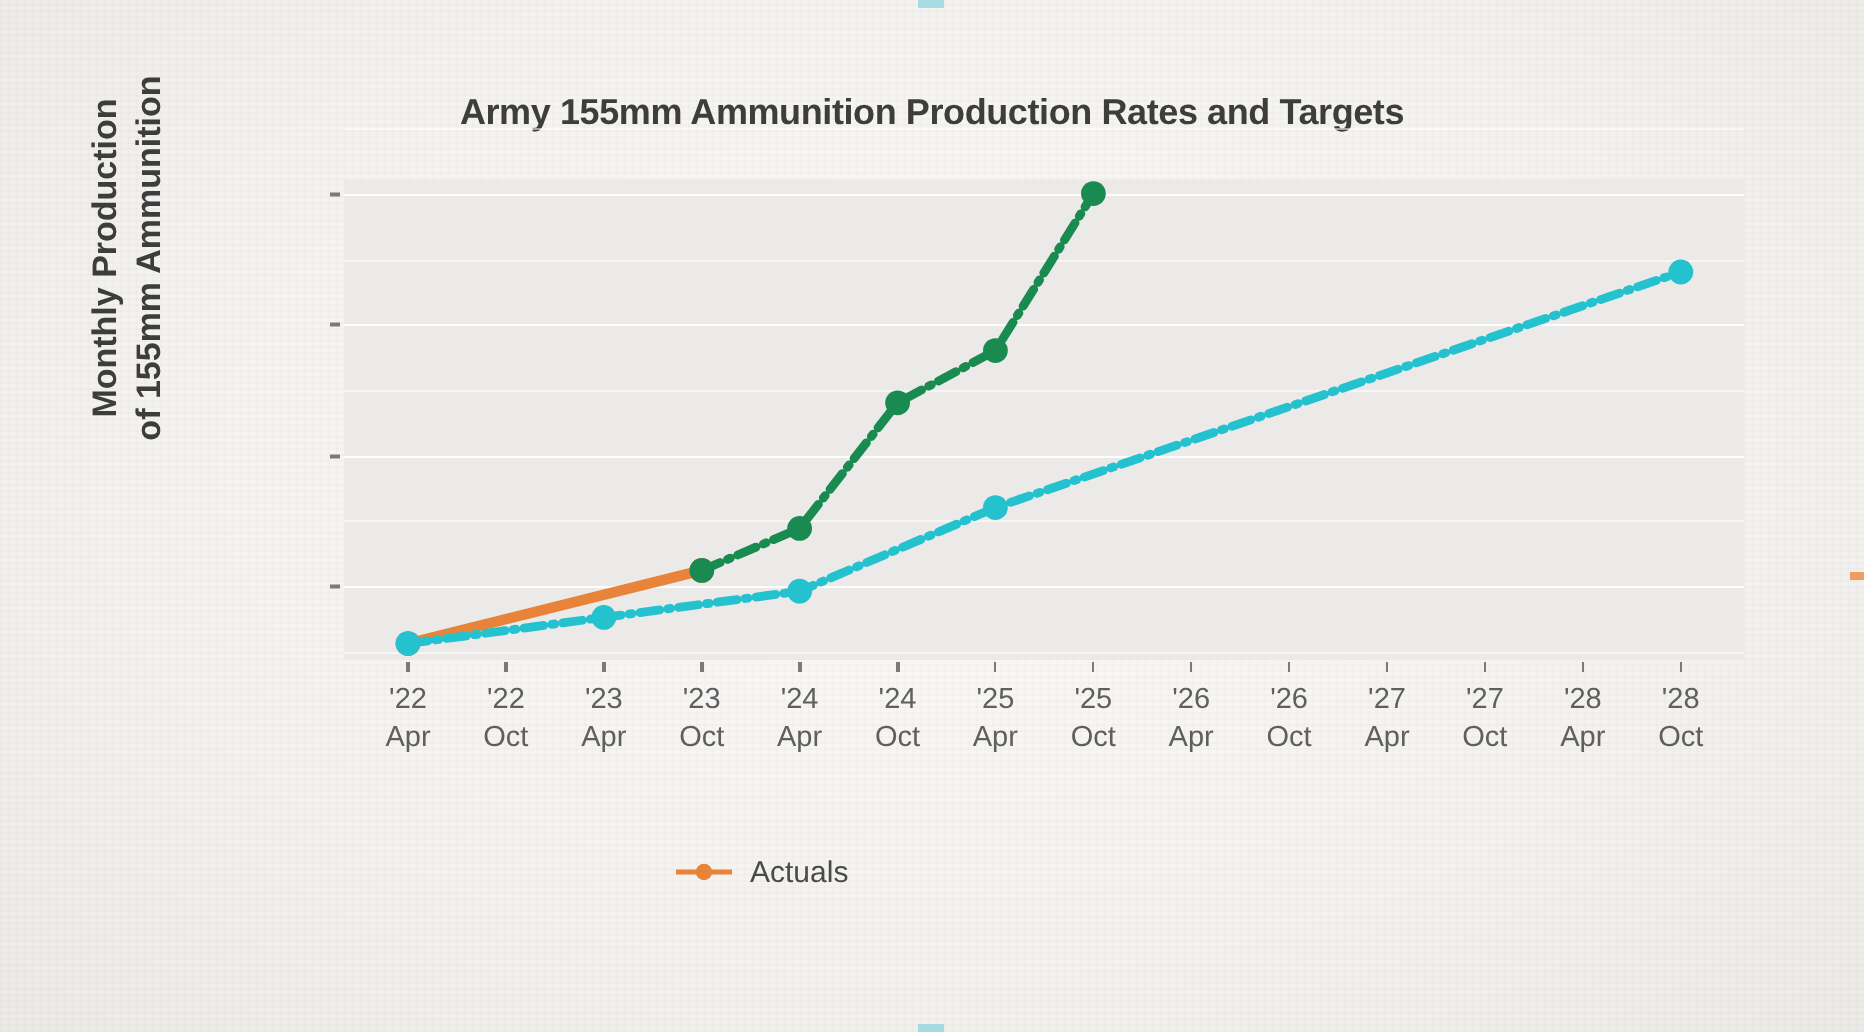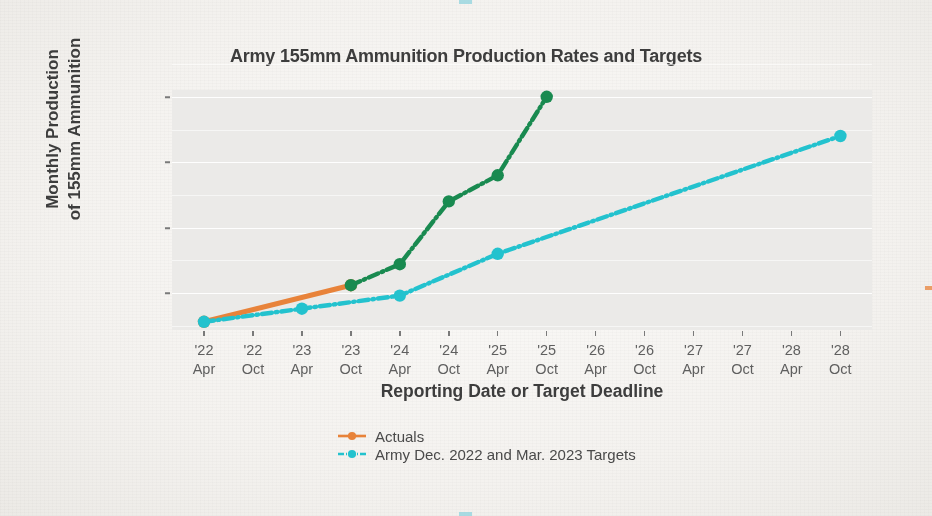--- a/index.html
+++ b/index.html
@@ -295,32 +295,24 @@
       <g>
         <polyline points="350.9,285.2 399.8,264.2 448.8,201.4 497.7,175.3 546.7,96.8" fill="none" stroke="#198a50" stroke-width="4.4" stroke-linecap="round" stroke-linejoin="round" stroke-dasharray="10 4 1.5 4"></polyline>
         <circle cx="350.9" cy="285.2" r="6.2" fill="#198a50"></circle>
         <circle cx="399.8" cy="264.2" r="6.2" fill="#198a50"></circle>
         <circle cx="448.8" cy="201.4" r="6.2" fill="#198a50"></circle>
         <circle cx="497.7" cy="175.3" r="6.2" fill="#198a50"></circle>
         <circle cx="546.7" cy="96.8" r="6.2" fill="#198a50"></circle>
       </g>
     </svg>
 
-  <div id="xlabel">Reporting Date or Target Deadline</div>
 
   <div id="legend">
     <div class="legend-row">
       <svg class="legend-key" viewBox="0 0 30 14">
         <line x1="1" y1="7" x2="29" y2="7" stroke="#e8833a" stroke-width="2.6"></line>
         <circle cx="15" cy="7" r="4.1" fill="#e8833a"></circle>
       </svg>
       <span class="legend-text">Actuals</span>
     </div>
-    <div class="legend-row">
-      <svg class="legend-key" viewBox="0 0 30 14">
-        <line x1="1" y1="7" x2="29" y2="7" stroke="#23c2ce" stroke-width="2.6" stroke-dasharray="6 2 1 2"></line>
-        <circle cx="15" cy="7" r="4.1" fill="#23c2ce"></circle>
-      </svg>
-      <span class="legend-text">Army Dec. 2022 and Mar. 2023 Targets</span>
-    </div>
   </div>
 
 </div>
 
 </body></html>

